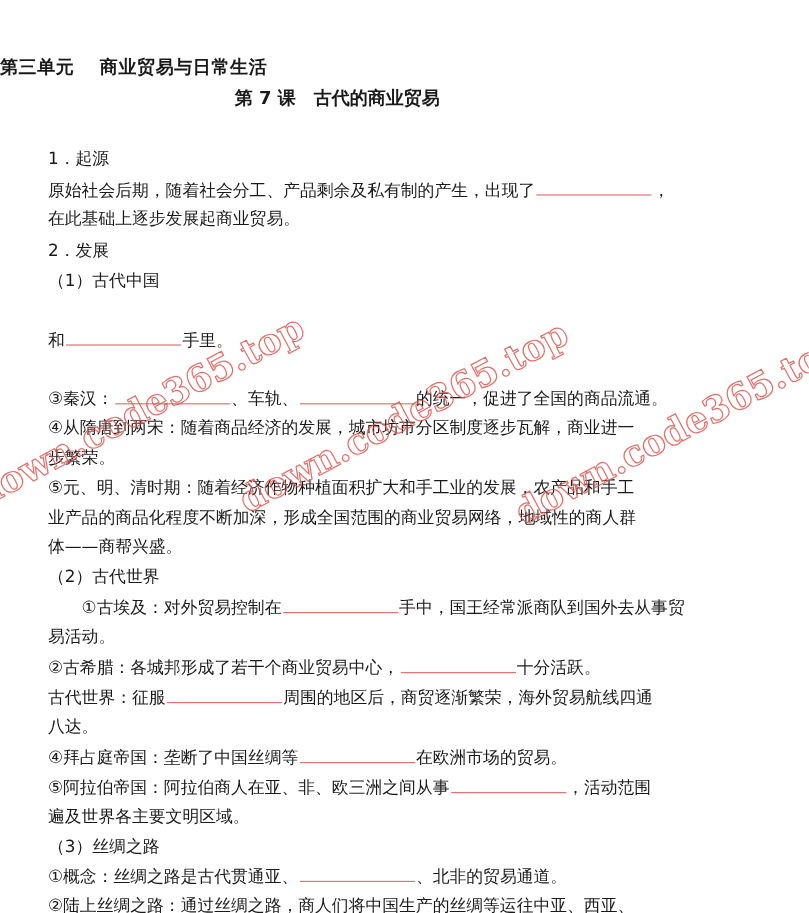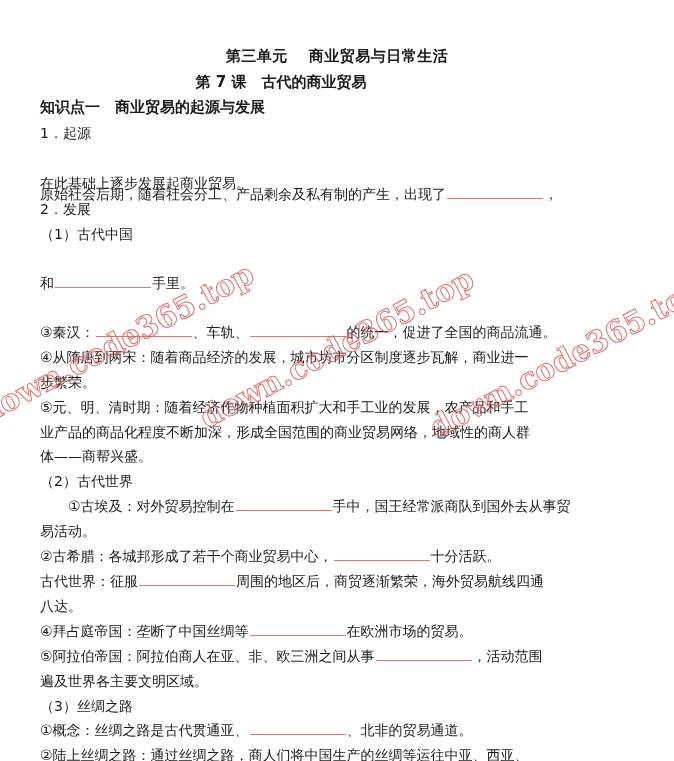--- a/index.html
+++ b/index.html
@@ -1,41 +1,40 @@
 <!DOCTYPE html>
 <html><head>
 <meta charset="utf-8">
 <style>
   html, body { margin:0; padding:0; background:#ffffff; }
   body { width:674px; height:761px; overflow:hidden; position:relative;
          font-family:"DejaVu Sans", "Liberation Sans", sans-serif; color:#1a1a1a; }
   .page { position:absolute; left:0; top:0; width:674px; height:761px; }
-  .title1 { position:absolute; top:47px; left:0; width:674px; text-align:center;
+  .title1 { position:absolute; top:47px; left:0; width:674px; 
             font-size:15px; font-weight:bold; letter-spacing:0.5px; }
   .title2 { position:absolute; top:73px; left:0; width:562px; text-align:center;
             font-size:15px; font-weight:bold; }
   .line { position:absolute; left:40px; font-size:14px; white-space:nowrap; line-height:20px; }
   .kp { font-weight:bold; font-size:15px; }
   .blank { display:inline-block; border-bottom:1.5px solid #e57373; height:14px; vertical-align:baseline; margin:0 1px; }
   .wm { position:absolute; color:transparent; -webkit-text-stroke:1px #e0554f;
         font-family:"DejaVu Serif", serif; font-size:30px; font-weight:bold;
         transform:rotate(-28deg); transform-origin:left bottom; white-space:nowrap; opacity:0.85; pointer-events:none; }
 </style>
 </head>
 <body>
 
 <div class="page">
 
   <div class="title1">第三单元　 商业贸易与日常生活</div>
   <div class="title2">第 7 课　古代的商业贸易</div>
 
-  <div class="line kp" style="top:97px;">知识点一　商业贸易的起源与发展</div>
   <div class="line" style="top:123px;">1．起源</div>
 
-  <div class="line" style="top:148px;margin-top:36px;">
+  <div class="line" style="top:148px;">
     <span>原始社会后期，随着社会分工、产品剩余及私有制的产生，出现了</span><span class="blank" style="width:96px;"></span><span>，</span>
   </div>
   <div class="line" style="top:173px;">在此基础上逐步发展起商业贸易。</div>
 
   <div class="line" style="top:199px;">2．发展</div>
   <div class="line" style="top:224px;">（1）古代中国</div>
 
   <div class="line" style="top:273px;">
     <span>和</span><span class="blank" style="width:96px;"></span><span>手里。</span>
   </div>

